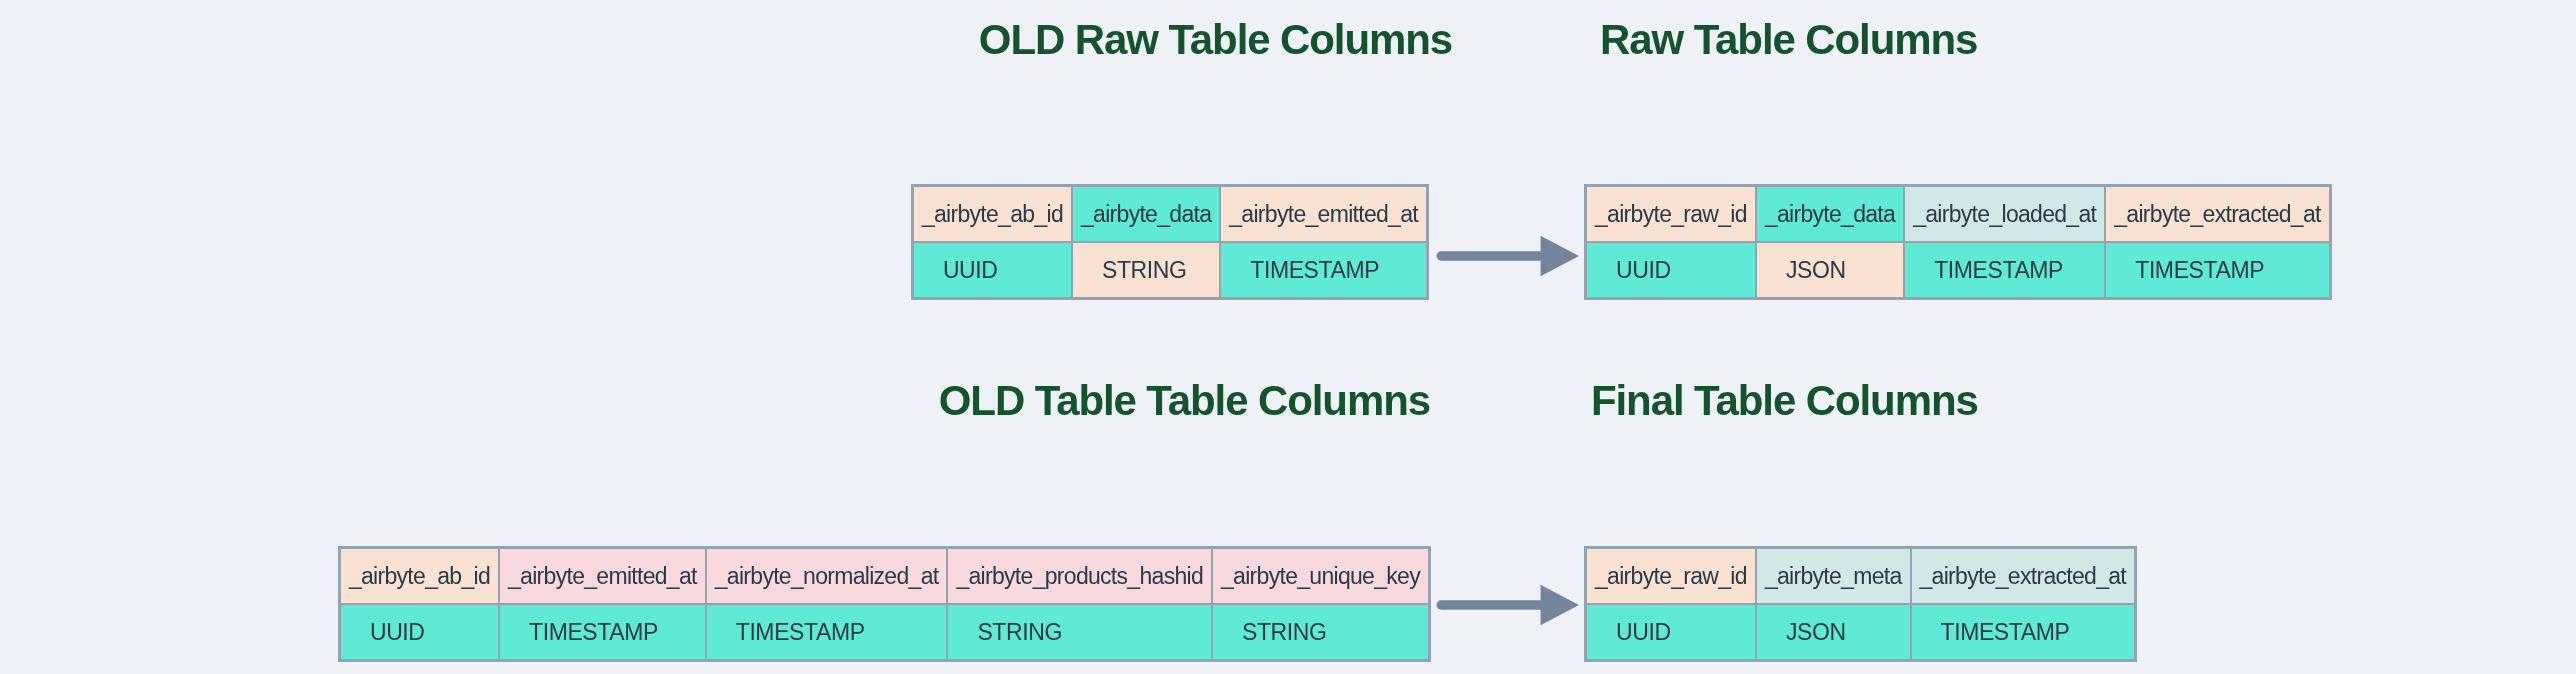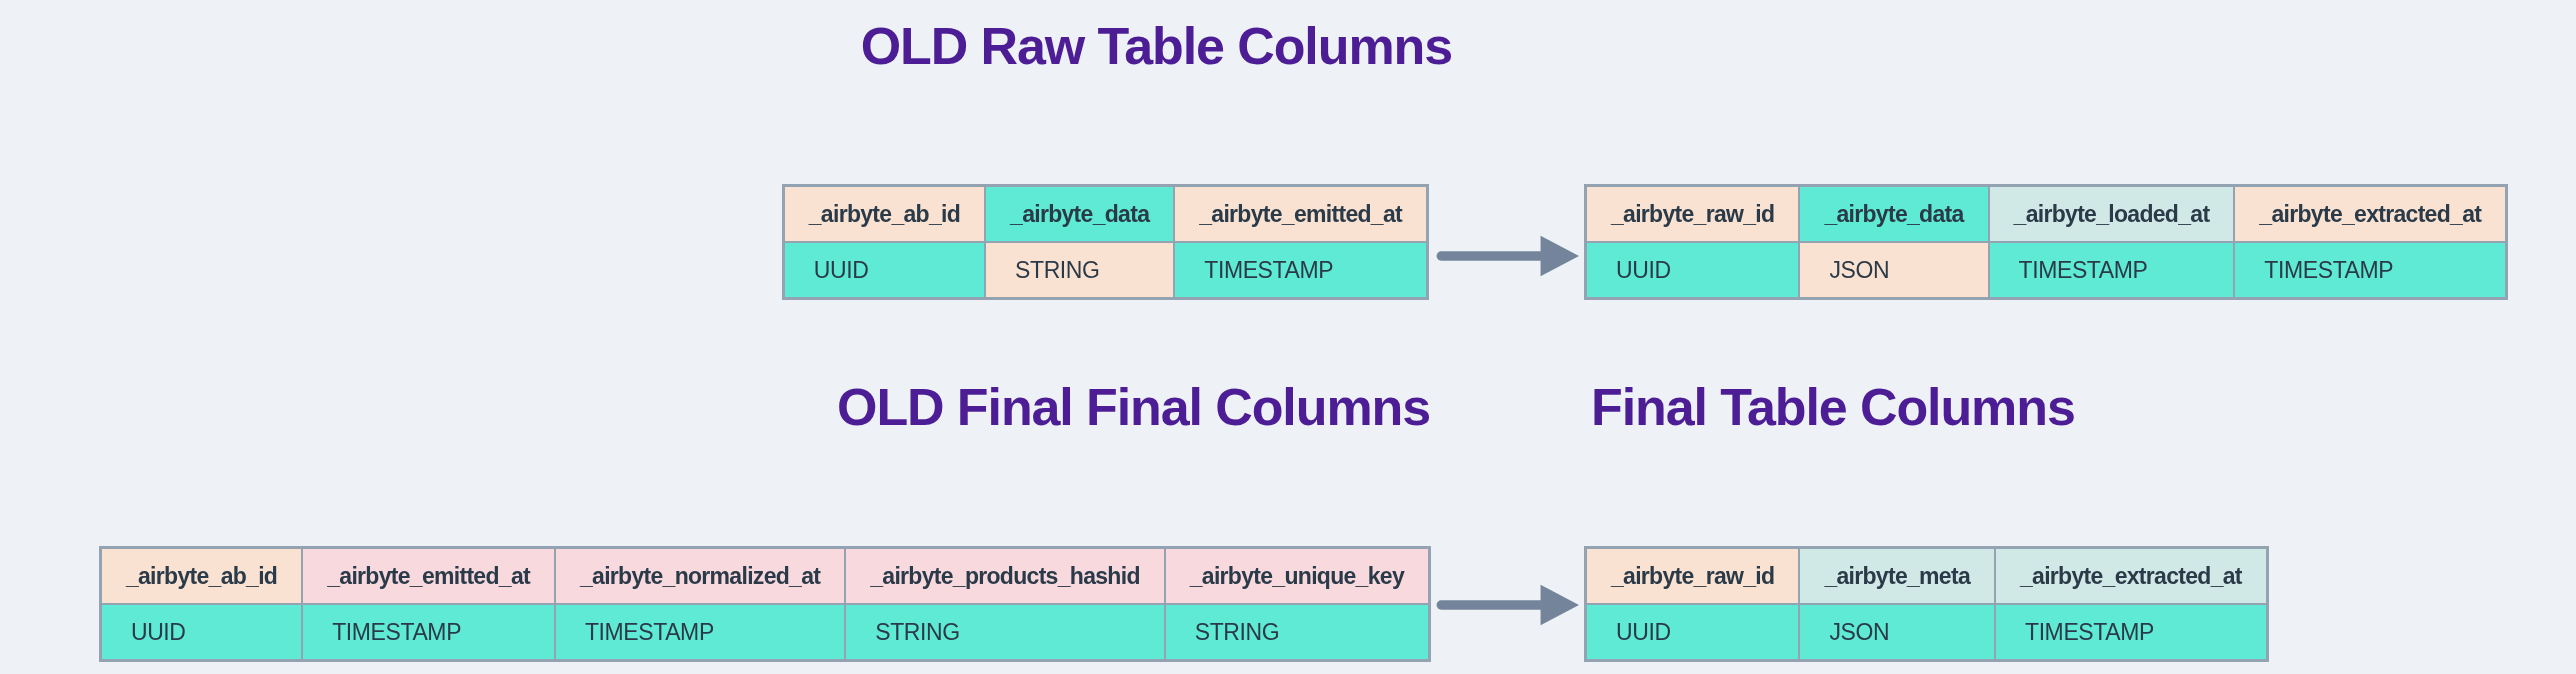--- a/index.html
+++ b/index.html
@@ -15,25 +15,25 @@
     position: relative;
     overflow: hidden;
   }
   .canvas {
     position: absolute;
     inset: 0;
   }
   .title {
     position: absolute;
     margin: 0;
-    font-size: 52px;
+    font-size: 42px;
     font-weight: 700;
     letter-spacing: -1.1px;
     white-space: nowrap;
-    color: #4c1d95;
+    color: #14532d;
   }
   #title-old-raw   { top: 16px;  right: 1124px; }
   #title-raw       { top: 16px;  left: 1600px; }
   #title-old-final { top: 377px; right: 1146px; }
   #title-final     { top: 377px; left: 1591px; }
 
   .tbl { position: absolute; }
   #tbl-old-raw   { top: 184px; right: 1147px; }
   #tbl-raw       { top: 184px; left: 1584px; }
   #tbl-old-final { top: 546px; right: 1145px; }
@@ -46,24 +46,24 @@
   }
   th, td {
     border: 2.9px solid #94a3b2;
     height: 54px;
     white-space: nowrap;
     font-size: 23px;
     background: #ffffff;
     vertical-align: middle;
   }
   th {
-    font-weight: 700;
+    font-weight: 400;
     letter-spacing: -0.7px;
     text-align: center;
-    padding: 0 24px;
+    padding: 0 8px;
   }
   td {
     font-weight: 400;
     letter-spacing: -0.4px;
     text-align: left;
     padding: 0 17.5px 0 29px;
     margin-left: 16px;
   }
   [data-hl="peach"] { background: #f9e2d1; }
   [data-hl="pink"]  { background: #f7d9de; }
@@ -78,20 +78,21 @@
   }
   #arrow-raw   { left: 1434px; top: 234px; }
   #arrow-final { left: 1434px; top: 583px; }
 </style>
 </head>
 <body>
 
 <div class="canvas">
 
   <h2 class="title" id="title-old-raw">OLD Raw Table Columns</h2>
+  <h2 class="title" id="title-raw">Raw Table Columns</h2>
 
   <div class="tbl" id="tbl-old-raw">
     <table>
       <tbody>
           <tr>
         <th data-hl="peach">_airbyte_ab_id</th>
         <th data-hl="none">_airbyte_data</th>
         <th data-hl="peach">_airbyte_emitted_at</th>
       </tr>
       <tr>
@@ -120,21 +121,21 @@
       <tr>
         <td data-hl="none">UUID</td>
         <td data-hl="peach">JSON</td>
         <td data-hl="none">TIMESTAMP</td>
         <td data-hl="none">TIMESTAMP</td>
       </tr>
     </tbody>
       </table>
   </div>
 
-  <h2 class="title" id="title-old-final">OLD Final Final Columns</h2>
+  <h2 class="title" id="title-old-final">OLD Table Table Columns</h2>
   <h2 class="title" id="title-final">Final Table Columns</h2>
 
   <div class="tbl" id="tbl-old-final">
     <table>
       <tbody>
           <tr>
         <th data-hl="peach">_airbyte_ab_id</th>
         <th data-hl="pink">_airbyte_emitted_at</th>
         <th data-hl="pink">_airbyte_normalized_at</th>
         <th data-hl="pink">_airbyte_products_hashid</th>

